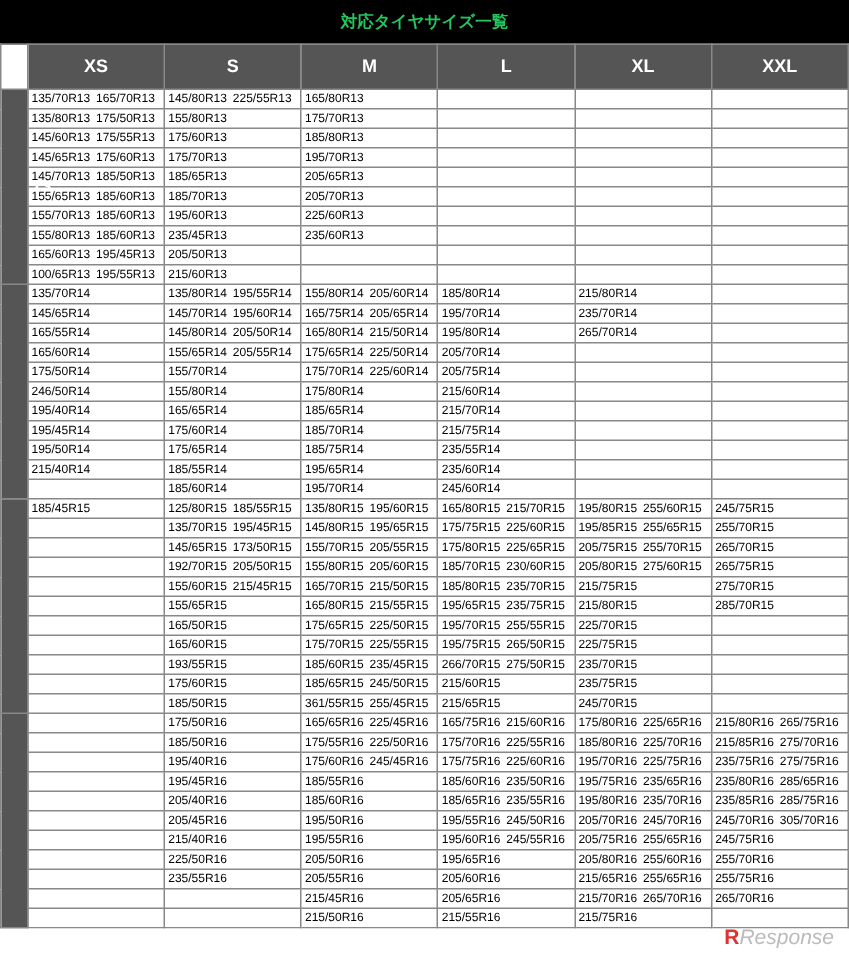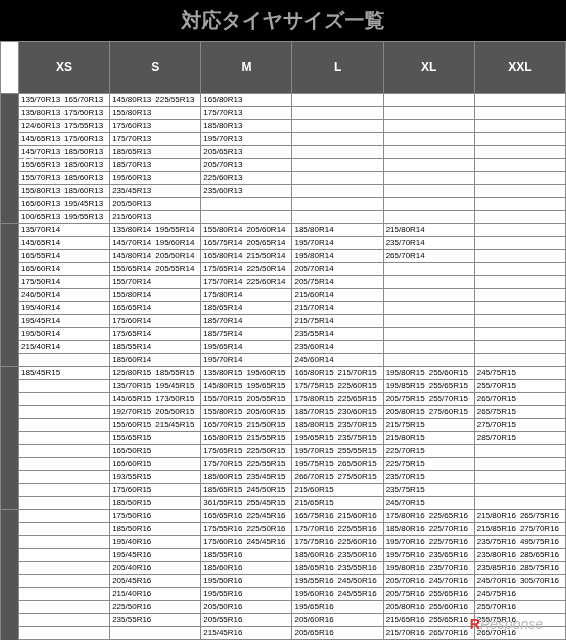--- a/index.html
+++ b/index.html
@@ -1,25 +1,25 @@
 <!DOCTYPE html>
 <html><head>
 <meta charset="utf-8">
 <style>
 *{margin:0;padding:0;box-sizing:border-box;}
 body{font-family:Arial,"Hiragino Sans","Meiryo",sans-serif;width:566px;background:#fff;}
-.title-bar{background:#000;color:#a3a3a3;text-align:center;font-weight:bold;font-size:20px;padding:6px 0;border:1px solid #000;}
+.title-bar{background:#000;color:#22c55e;text-align:center;font-weight:bold;font-size:11px;padding:6px 0;border:1px solid #000;}
 table{border-collapse:collapse;width:100%;table-layout:fixed;}
 th,td{border:1px solid #888;font-size:8px;line-height:1.25;vertical-align:top;padding:0;}
-th.size-head{background:#555;color:#fff;font-weight:bold;font-size:12px;text-align:center;padding:18px 0;}
+th.size-head{background:#555;color:#fff;font-weight:bold;font-size:12px;text-align:center;padding:7px 0;}
 th.inch-cell{background:#555;color:#fff;font-weight:bold;font-size:12px;text-align:right;vertical-align:middle;width:18px;padding-left:20px;}
 th.corner{background:#fff;width:18px;}
 td{padding:1px 2px;white-space:nowrap;}
 .sub{display:inline-block;width:50%;vertical-align:top;}
-.watermark{position:fixed;right:23px;bottom:8px;font-size:14px;color:#bbb;font-style:italic;pointer-events:none;}
+.watermark{position:fixed;right:10px;bottom:8px;font-size:14px;color:#bbb;font-style:italic;pointer-events:none;}
 .watermark b{color:#d33;font-style:normal;}
 </style>
 </head>
 <body>
 
 <div class="title-bar">対応タイヤサイズ一覧</div>
 
 <table>
   <thead>
     <tr>
@@ -44,21 +44,21 @@
       </tr>
       <tr>
         <td><span class="sub">135/80R13</span><span class="sub">175/50R13</span></td>
         <td><span class="sub">155/80R13</span><span class="sub"></span></td>
         <td><span class="sub">175/70R13</span><span class="sub"></span></td>
         <td><span class="sub"></span><span class="sub"></span></td>
         <td><span class="sub"></span><span class="sub"></span></td>
         <td><span class="sub"></span><span class="sub"></span></td>
       </tr>
       <tr>
-        <td><span class="sub">124/60R13</span><span class="sub">175/55R13</span></td>
+        <td><span class="sub">145/60R13</span><span class="sub">175/55R13</span></td>
         <td><span class="sub">175/60R13</span><span class="sub"></span></td>
         <td><span class="sub">185/80R13</span><span class="sub"></span></td>
         <td><span class="sub"></span><span class="sub"></span></td>
         <td><span class="sub"></span><span class="sub"></span></td>
         <td><span class="sub"></span><span class="sub"></span></td>
       </tr>
       <tr>
         <td><span class="sub">145/65R13</span><span class="sub">175/60R13</span></td>
         <td><span class="sub">175/70R13</span><span class="sub"></span></td>
         <td><span class="sub">195/70R13</span><span class="sub"></span></td>
@@ -308,21 +308,21 @@
         <td><span class="sub">175/70R16</span><span class="sub">225/55R16</span></td>
         <td><span class="sub">185/80R16</span><span class="sub">225/70R16</span></td>
         <td><span class="sub">215/85R16</span><span class="sub">275/70R16</span></td>
       </tr>
       <tr>
         <td><span class="sub"></span><span class="sub"></span></td>
         <td><span class="sub">195/40R16</span><span class="sub"></span></td>
         <td><span class="sub">175/60R16</span><span class="sub">245/45R16</span></td>
         <td><span class="sub">175/75R16</span><span class="sub">225/60R16</span></td>
         <td><span class="sub">195/70R16</span><span class="sub">225/75R16</span></td>
-        <td><span class="sub">235/75R16</span><span class="sub">495/75R16</span></td>
+        <td><span class="sub">235/75R16</span><span class="sub">275/75R16</span></td>
       </tr>
       <tr>
         <td><span class="sub"></span><span class="sub"></span></td>
         <td><span class="sub">195/45R16</span><span class="sub"></span></td>
         <td><span class="sub">185/55R16</span><span class="sub"></span></td>
         <td><span class="sub">185/60R16</span><span class="sub">235/50R16</span></td>
         <td><span class="sub">195/75R16</span><span class="sub">235/65R16</span></td>
         <td><span class="sub">235/80R16</span><span class="sub">285/65R16</span></td>
       </tr>
       <tr>

